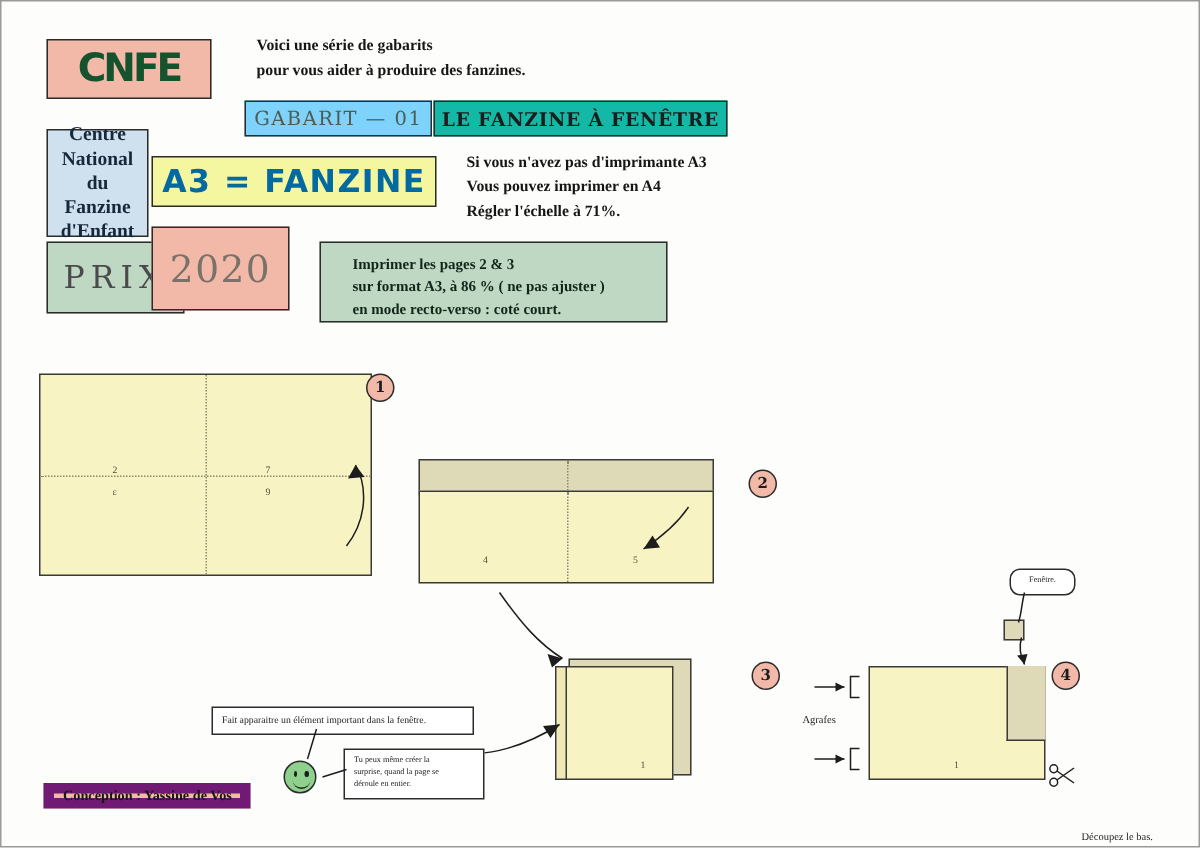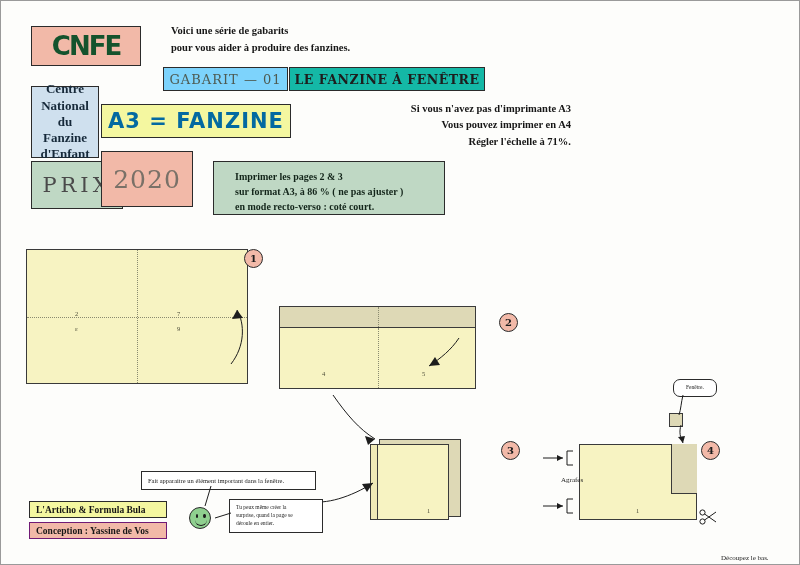--- a/index.html
+++ b/index.html
@@ -85,21 +85,20 @@
     display:flex;align-items:center;justify-content:center;
   }
   .titre-text{
     font-family:"DejaVu Serif", serif;font-weight:bold;font-size:12.5px;color:#1d1d1d;
     letter-spacing:.5px;
   }
   .note-a4{
     left:310px;top:100px;width:260px;
     font-family:"Liberation Serif", serif;font-size:10.5px;font-weight:bold;color:#161616;
     line-height:1.55;
-    text-align:right;
   }
   .print-box{
     left:212px;top:160px;width:232px;height:54px;
     background:#bfd8c4;border:1px solid #2b2b2b;
     padding:7px 21px;
     font-family:"Liberation Serif", serif;font-size:10px;font-weight:bold;color:#13251a;
     line-height:1.5;
   }
 
   
@@ -162,21 +161,21 @@
 
   
   .cred1{
     left:28px;top:500px;width:138px;height:17px;
     background:#f4f7a0;border:1px solid #2b2b2b;
     display:flex;align-items:center;padding-left:6px;
     font-family:"Liberation Serif", serif;font-size:9.5px;font-weight:bold;color:#161616;
   }
   .cred2{
     left:28px;top:521px;width:138px;height:17px;
-    background:#f2b9a8;border:1px solid #701a75;
+    background:#f2b9a8;border:7px solid #701a75;
     display:flex;align-items:center;padding-left:6px;
     font-family:"Liberation Serif", serif;font-size:9.5px;font-weight:bold;color:#161616;
   }
 
   
   .bubble{
     background:#ffffff;border:1px solid #2b2b2b;
     font-family:"Liberation Serif", serif;color:#1d1d1d;
     padding:4px 6px;line-height:1.45;
   }
@@ -316,21 +315,21 @@
   <div class="abs s4-sheet">
     <span class="pgnum" style="position:absolute;left:56px;top:62px;">1</span>
   </div>
   <div class="abs s4-window"></div>
   <div class="abs s4-small"></div>
 
   <div class="abs badge" style="left:700px;top:440px;">
     <span>4</span>
   </div>
 
-  <span class="abs small-label" style="left:534px;top:475px;margin-left:26px;">Agrafes</span>
+  <span class="abs small-label" style="left:534px;top:475px;">Agrafes</span>
   <svg class="abs" style="left:542px;top:450px;width:36px;height:14px;">
     <path d="M0,7 L20,7" stroke="#1d1d1d" stroke-width="1" fill="none"></path>
     <path d="M20,7 L14,4 L14,10 Z" fill="#1d1d1d"></path>
     <path d="M30,0 L24,0 L24,14 L30,14" stroke="#1d1d1d" stroke-width="1" fill="none"></path>
   </svg>
   <svg class="abs" style="left:542px;top:498px;width:36px;height:14px;">
     <path d="M0,7 L20,7" stroke="#1d1d1d" stroke-width="1" fill="none"></path>
     <path d="M20,7 L14,4 L14,10 Z" fill="#1d1d1d"></path>
     <path d="M30,0 L24,0 L24,14 L30,14" stroke="#1d1d1d" stroke-width="1" fill="none"></path>
   </svg>
@@ -347,23 +346,20 @@
     <span>Fenêtre.</span>
   </div>
   <svg class="abs" style="left:676px;top:394px;width:20px;height:22px;">
     <path d="M6,0 C4,8 4,14 2,20" stroke="#1d1d1d" stroke-width="1" fill="none"></path>
   </svg>
   <svg class="abs" style="left:672px;top:424px;width:18px;height:20px;">
     <path d="M8,0 C6,7 7,12 10,18" stroke="#1d1d1d" stroke-width="1" fill="none"></path>
     <path d="M10,18 L5,12 L12,11 Z" fill="#1d1d1d"></path>
   </svg>
 
-  <div class="abs cred1">
-    <span>L'Articho &amp; Formula Bula</span>
-  </div>
   <div class="abs cred2">
     <span>Conception : Yassine de Vos</span>
   </div>
 
   <div class="abs bubble bub1">
     <span>Fait apparaitre un élément important dans la fenêtre.</span>
   </div>
   <svg class="abs" style="left:196px;top:485px;width:24px;height:24px;">
     <path d="M14,0 L8,20" stroke="#1d1d1d" stroke-width="1" fill="none"></path>
   </svg>

